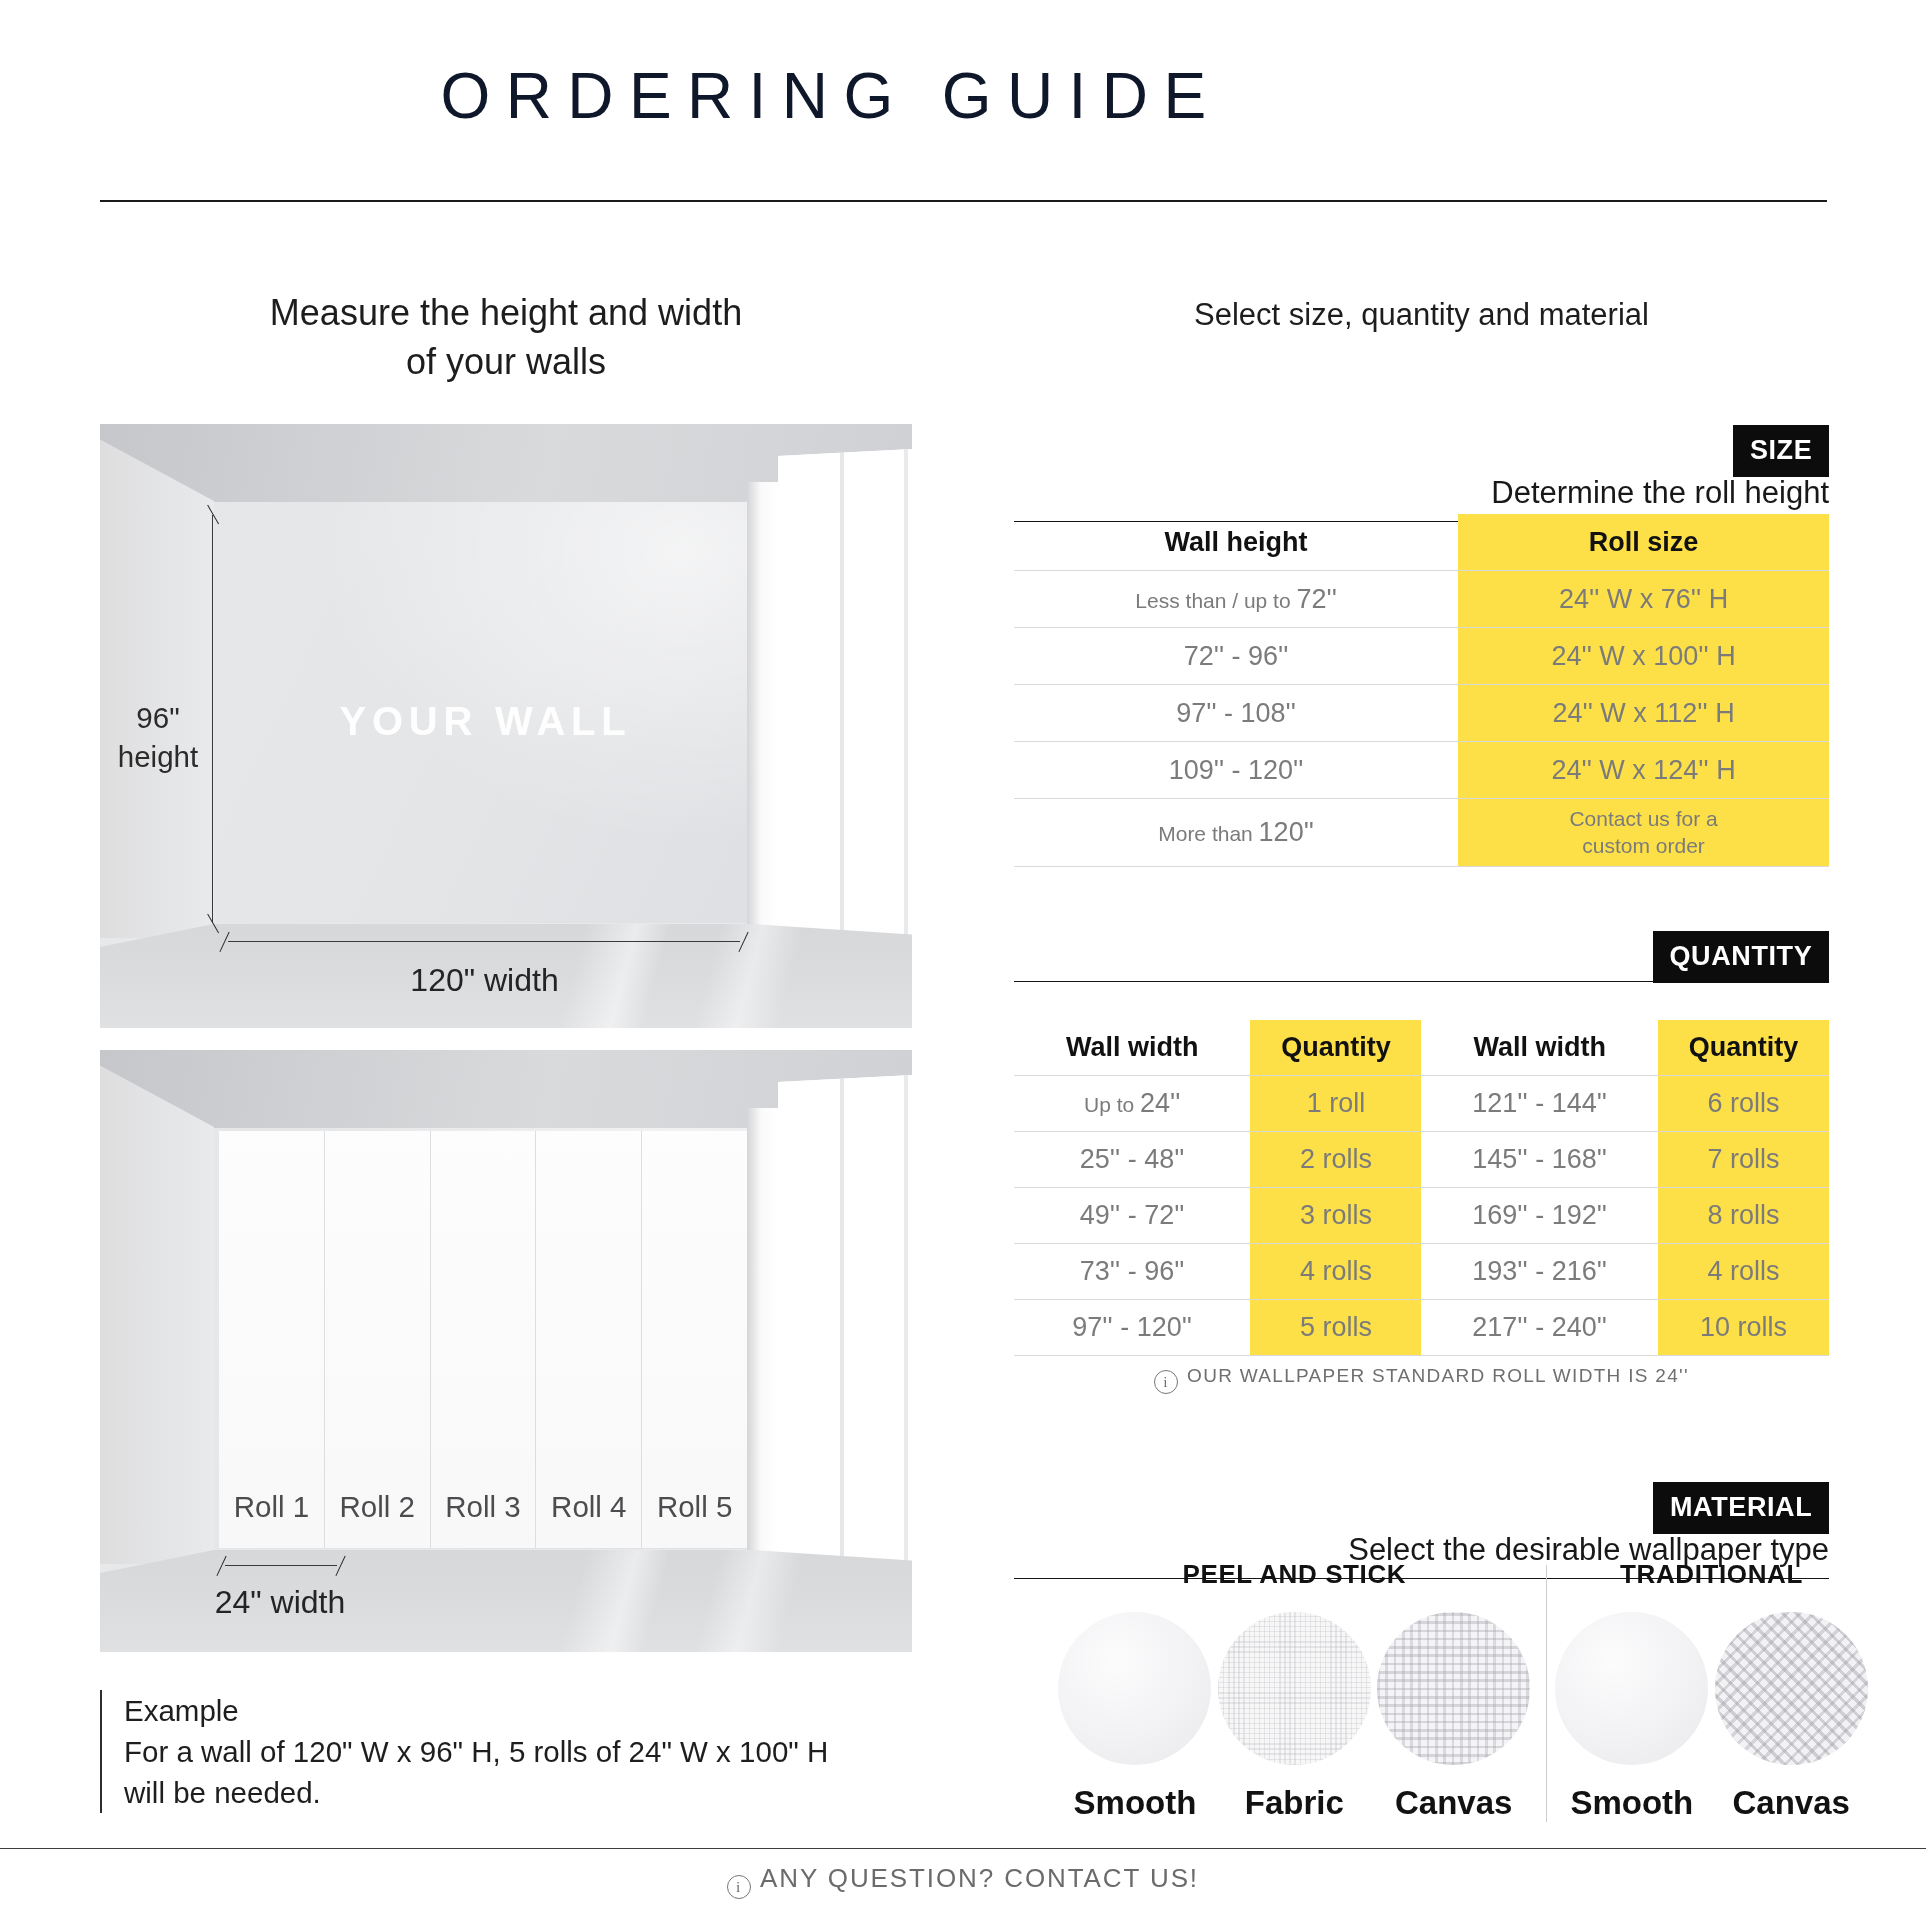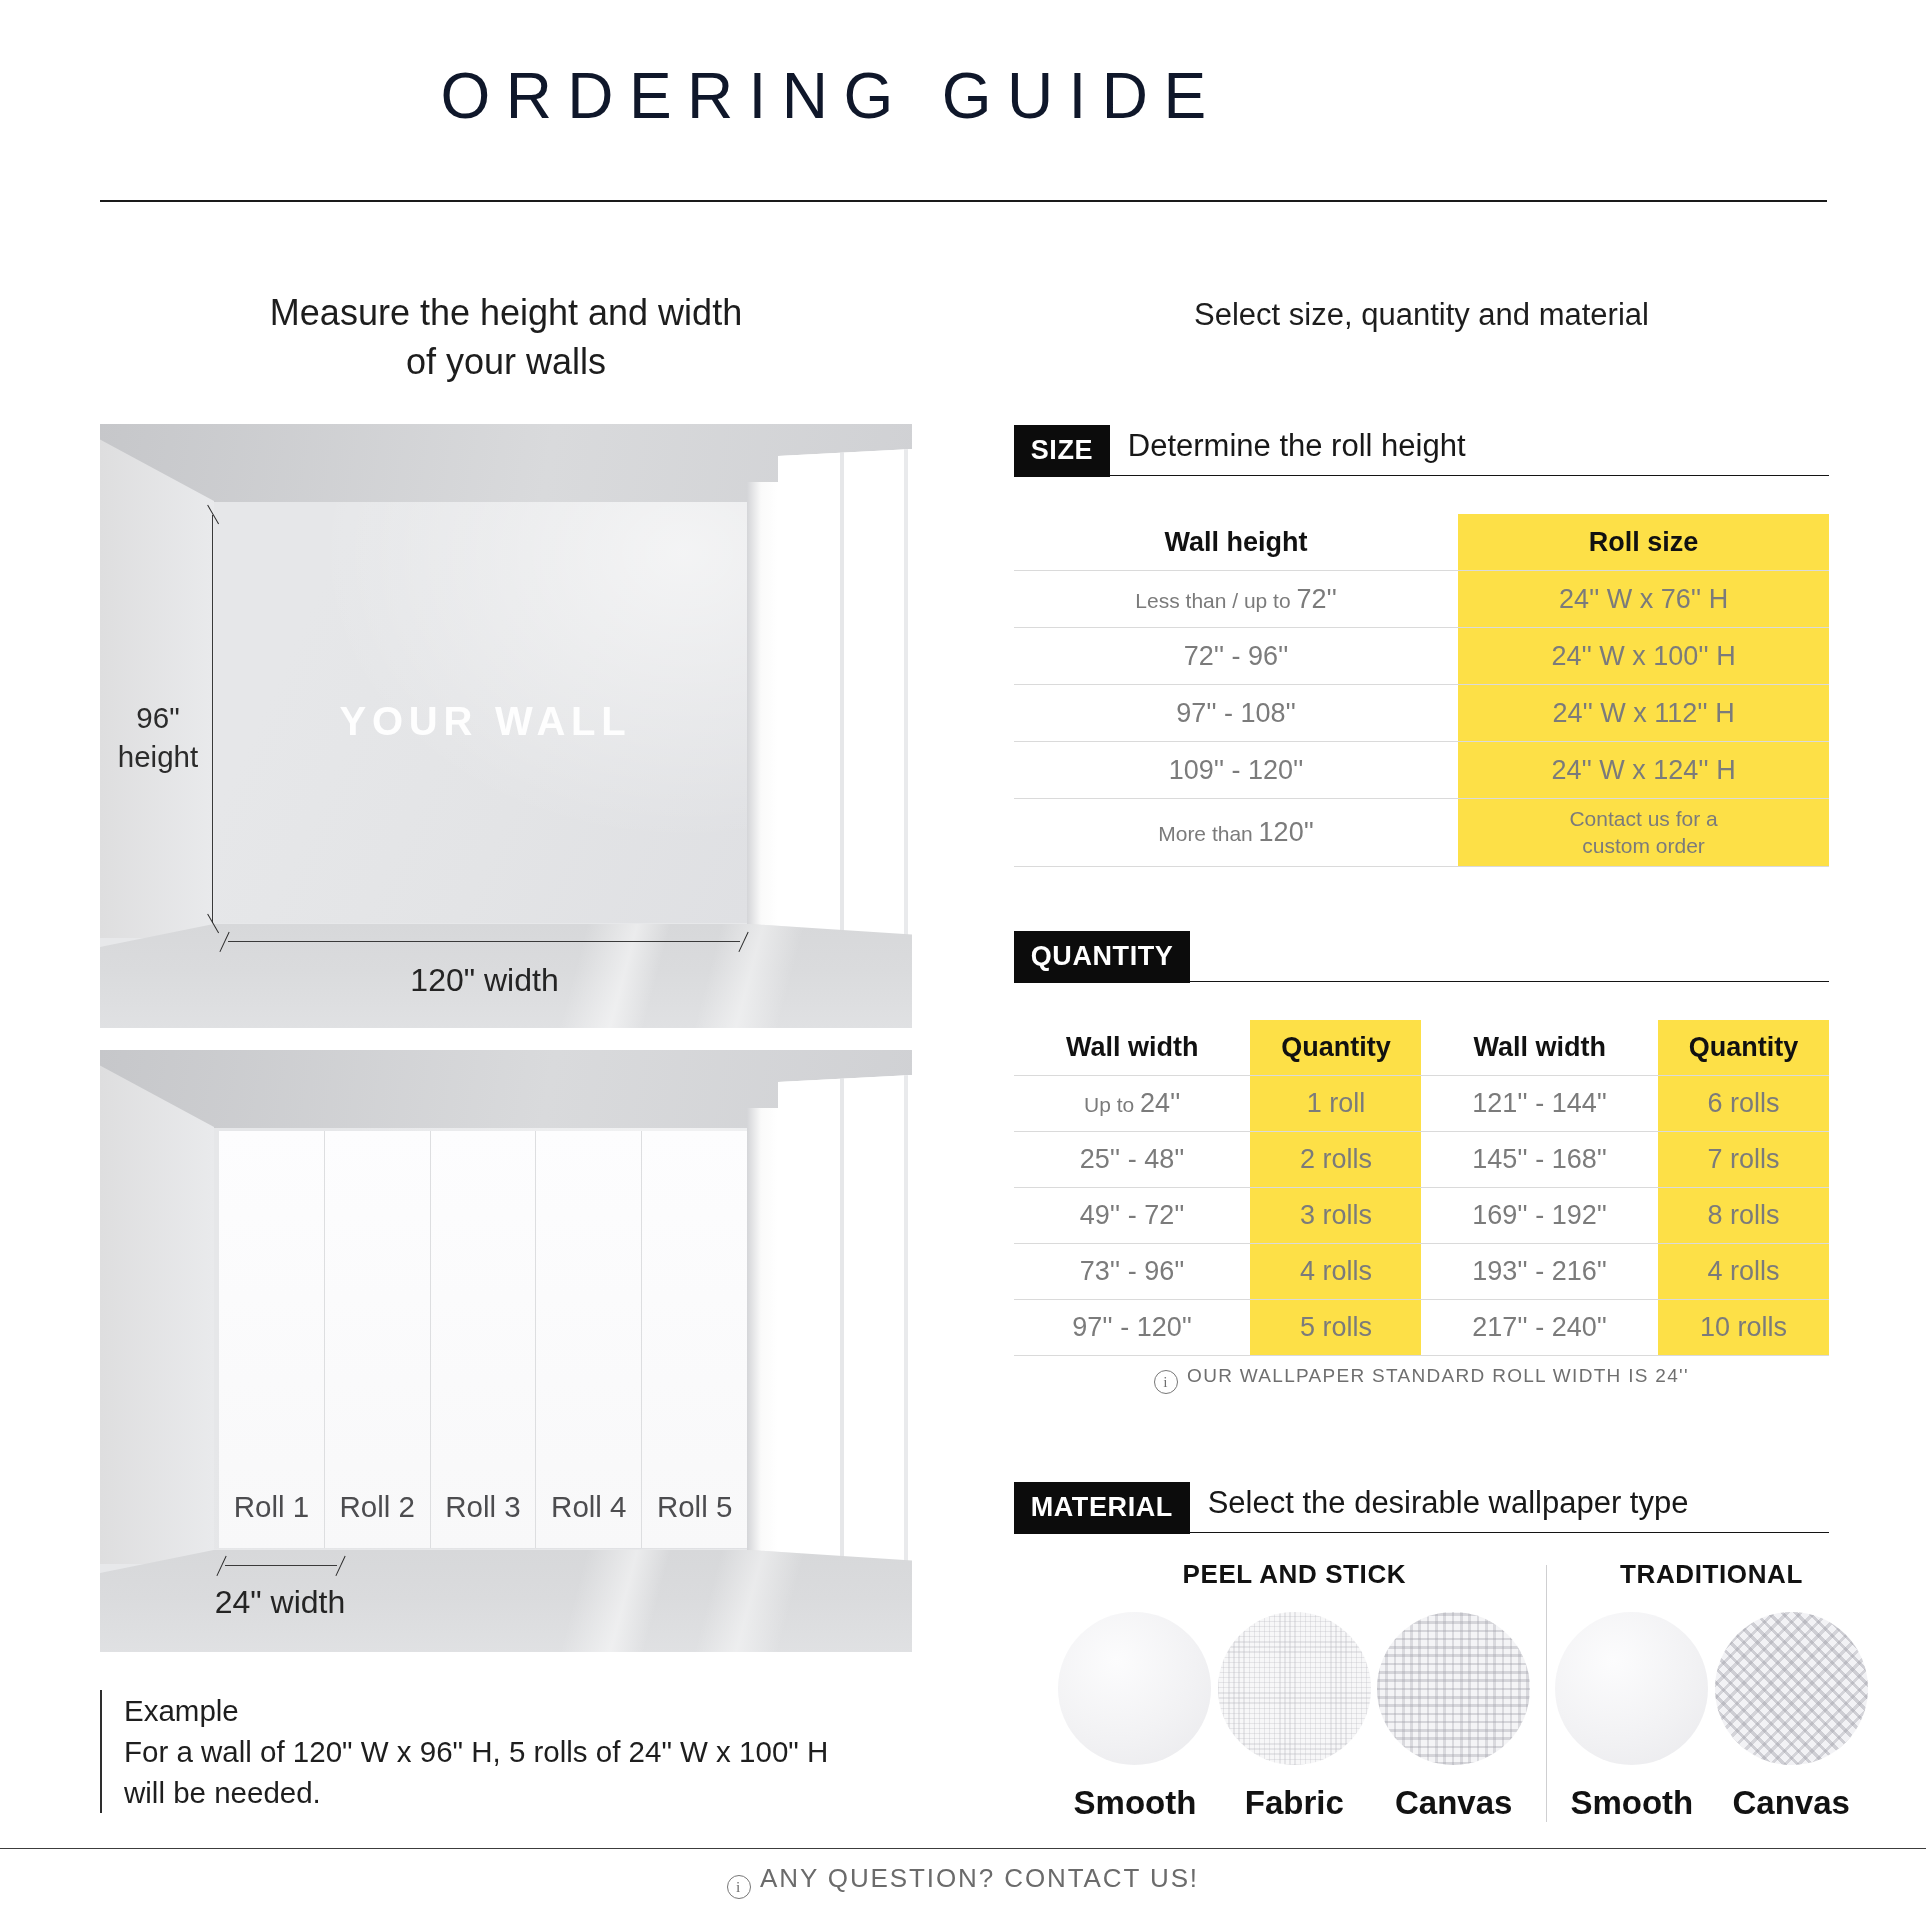--- a/index.html
+++ b/index.html
@@ -67,21 +67,21 @@
   .panel:last-child{border-right:none;}
   .roll-label{position:absolute;left:0;bottom:24.4px;width:100%;text-align:center;
               font-size:29.5px;color:#4c4c4f;}
 
   
   .example{position:absolute;left:100px;top:1690px;width:770px;border-left:2.6px solid #2e2e2e;
            padding-left:22px;font-size:29.5px;line-height:41px;color:#1e1e1e;}
 
   
   .sec-head{position:absolute;left:1014px;width:815px;display:flex;align-items:flex-end;
-            border-bottom:1.9px solid #141414;}
+            border-bottom:1.9px solid #141414;flex-direction:column;}
   .badge{background:#0c0c0c;color:#ffffff;font-weight:700;font-size:27px;
          letter-spacing:0.6px;padding:10.3px 16.7px;margin-bottom:-1.9px;}
   .sec-title{font-size:31px;color:#181818;padding:0 0 10.3px 18px;white-space:nowrap;}
   #size-head{top:425px;}
   #qty-head{top:931px;}
   #mat-head{top:1482px;}
 
   
   .tbl{position:absolute;left:1014px;width:815px;}
   #size-table{top:514px;}

